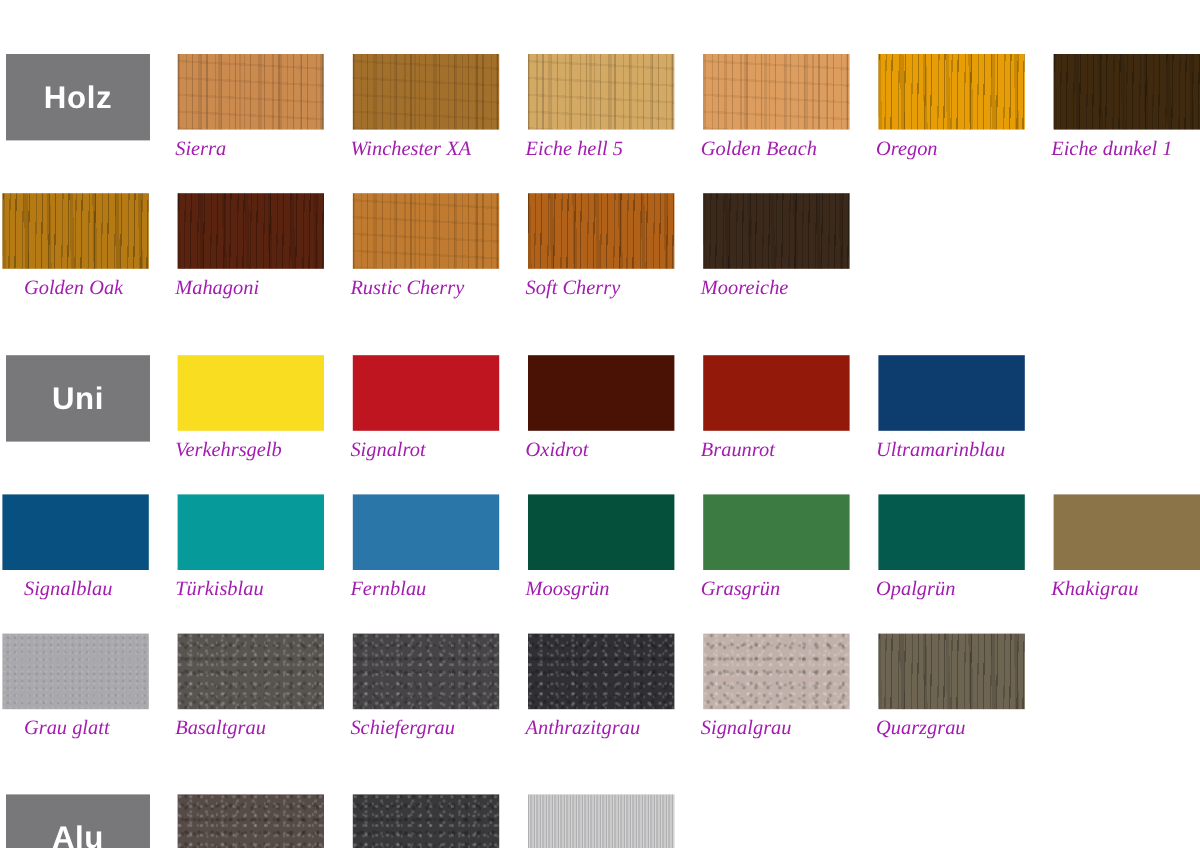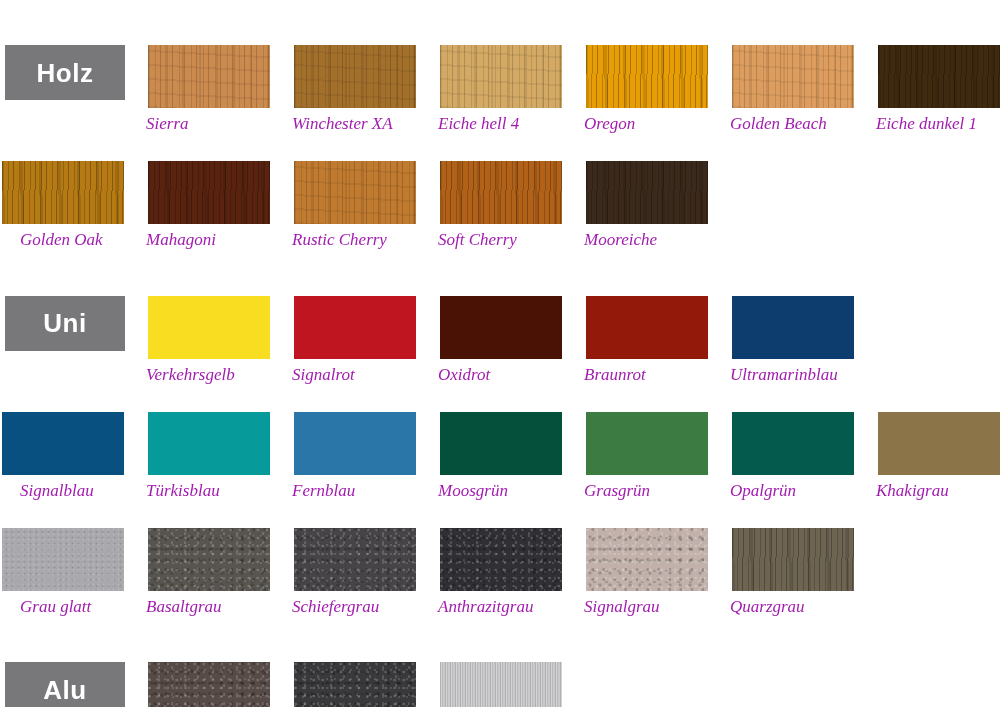--- a/index.html
+++ b/index.html
@@ -47,21 +47,21 @@
     width: 122px;
     height: 63px;
     position: relative;
     overflow: hidden;
     background-color: #cccccc;
   }
 
   
   .group-box {
     width: 120px;
-    height: 55px;
+    height: 72px;
     background: #78787a;
     display: flex;
     align-items: center;
     justify-content: center;
     margin-top: 10px;
     margin-left: 5px;
   }
   .group-box span {
     color: #ffffff;
     font-size: 26px;
@@ -198,33 +198,33 @@
           <div class="cell">
             <div class="swatch-wrap">
               <div class="swatch tex-wood" title="Winchester XA" style="background-color: rgb(163, 112, 44);"></div>
             </div>
             <div class="label">Winchester XA</div>
           </div>
           <div class="cell">
             <div class="swatch-wrap">
               <div class="swatch tex-wood" title="Eiche hell 1" style="background-color: rgb(211, 169, 100);"></div>
             </div>
-            <div class="label">Eiche hell 4</div>
+            <div class="label">Eiche hell 5</div>
+          </div>
+          <div class="cell">
+            <div class="swatch-wrap">
+              <div class="swatch tex-wood" title="Golden Beach" style="background-color: rgb(221, 157, 94);"></div>
+            </div>
+            <div class="label">Golden Beach</div>
           </div>
           <div class="cell">
             <div class="swatch-wrap">
               <div class="swatch tex-wood2" title="Oregon" style="background-color: rgb(231, 157, 6);"></div>
             </div>
             <div class="label">Oregon</div>
-          </div>
-          <div class="cell">
-            <div class="swatch-wrap">
-              <div class="swatch tex-wood" title="Golden Beach" style="background-color: rgb(221, 157, 94);"></div>
-            </div>
-            <div class="label">Golden Beach</div>
           </div>
           <div class="cell">
             <div class="swatch-wrap">
               <div class="swatch tex-wood2" title="Eiche dunkel 1" style="background-color: rgb(63, 42, 16);"></div>
             </div>
             <div class="label">Eiche dunkel 1</div>
           </div>
         </div>
         <div class="row r-plain">
           <div class="cell first-col">

